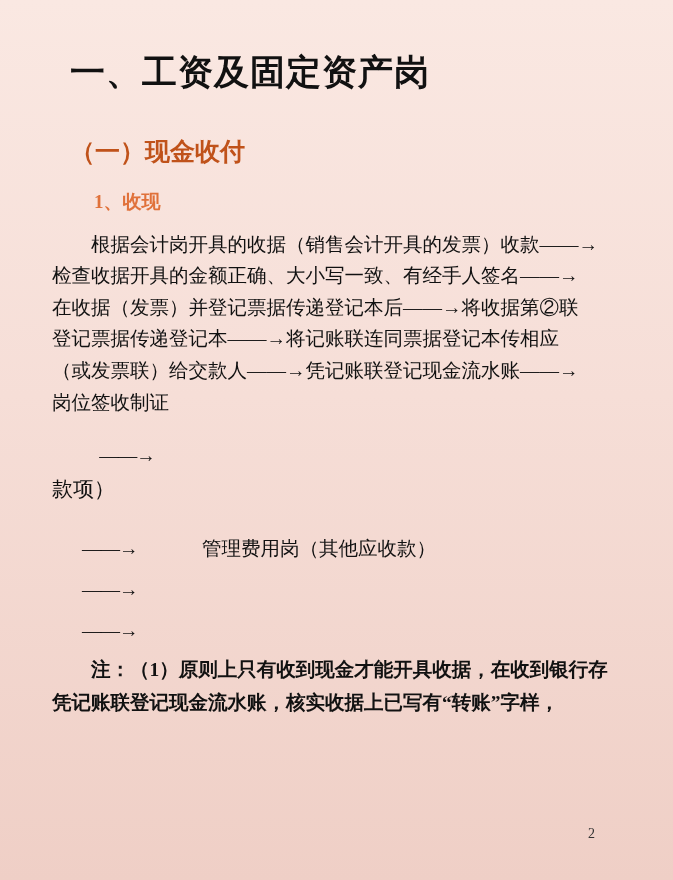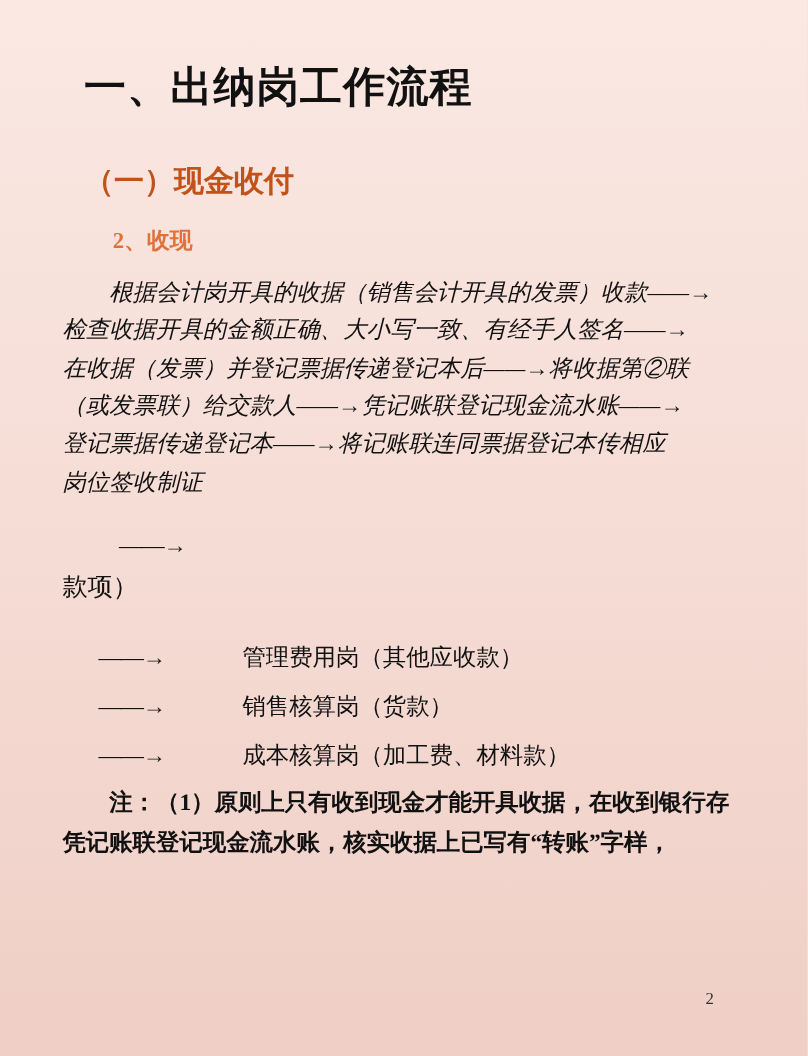--- a/index.html
+++ b/index.html
@@ -49,21 +49,20 @@
   .body-block {
     margin: 14px 0 0 0;
     font-size: 19.5px;
     line-height: 1.62;
     color: #111;
   }
   .body-block p {
     margin: 0;
     text-align: justify;
     text-justify: inter-ideograph;
-    font-style: italic;
   }
   .indent {
     text-indent: 2em;
   }
   .arrow-row {
     display: flex;
     align-items: baseline;
     margin-top: 12px;
     font-size: 19.5px;
     line-height: 1.6;
@@ -110,53 +109,51 @@
     font-size: 14px;
     color: #333;
     font-family: "Liberation Serif", serif;
   }
 </style>
 </head>
 <body>
 
 <div class="page">
 
-  <h1 class="h1">一、出纳岗工作流程</h1>
+  <h1 class="h1">一、工资及固定资产岗</h1>
 
   <h2 class="h2">（一）现金收付</h2>
 
-  <h3 class="h3">2、收现</h3>
+  <h3 class="h3">1、收现</h3>
 
   <div class="body-block">
     <p class="indent">根据会计岗开具的收据（销售会计开具的发票）收款——→</p>
     <p>检查收据开具的金额正确、大小写一致、有经手人签名——→</p>
     <p>在收据（发票）并登记票据传递登记本后——→将收据第②联</p>
+    <p>登记票据传递登记本——→将记账联连同票据登记本传相应</p>
     <p>（或发票联）给交款人——→凭记账联登记现金流水账——→</p>
-    <p>登记票据传递登记本——→将记账联连同票据登记本传相应</p>
     <p>岗位签收制证</p>
   </div>
 
   <div class="arrow-row r1">
     <span class="arrow-cell">——→</span>
   </div>
   <div class="wrapline">款项）</div>
 
   <div class="arrow-row r2">
     <span class="arrow-cell short">——→</span>
     <span class="arrow-text">管理费用岗（其他应收款）</span>
   </div>
 
   <div class="arrow-row r3">
     <span class="arrow-cell short">——→</span>
-    <span class="arrow-text">销售核算岗（货款）</span>
   </div>
 
   <div class="arrow-row r4">
     <span class="arrow-cell short">——→</span>
-    <span class="arrow-text">成本核算岗（加工费、材料款）</span>
   </div>
 
   <div class="note">
     <p class="first">注：（1）原则上只有收到现金才能开具收据，在收到银行存</p>
     <p>凭记账联登记现金流水账，核实收据上已写有“转账”字样，</p>
   </div>
 
   <div class="page-number">2</div>
 </div>
 

